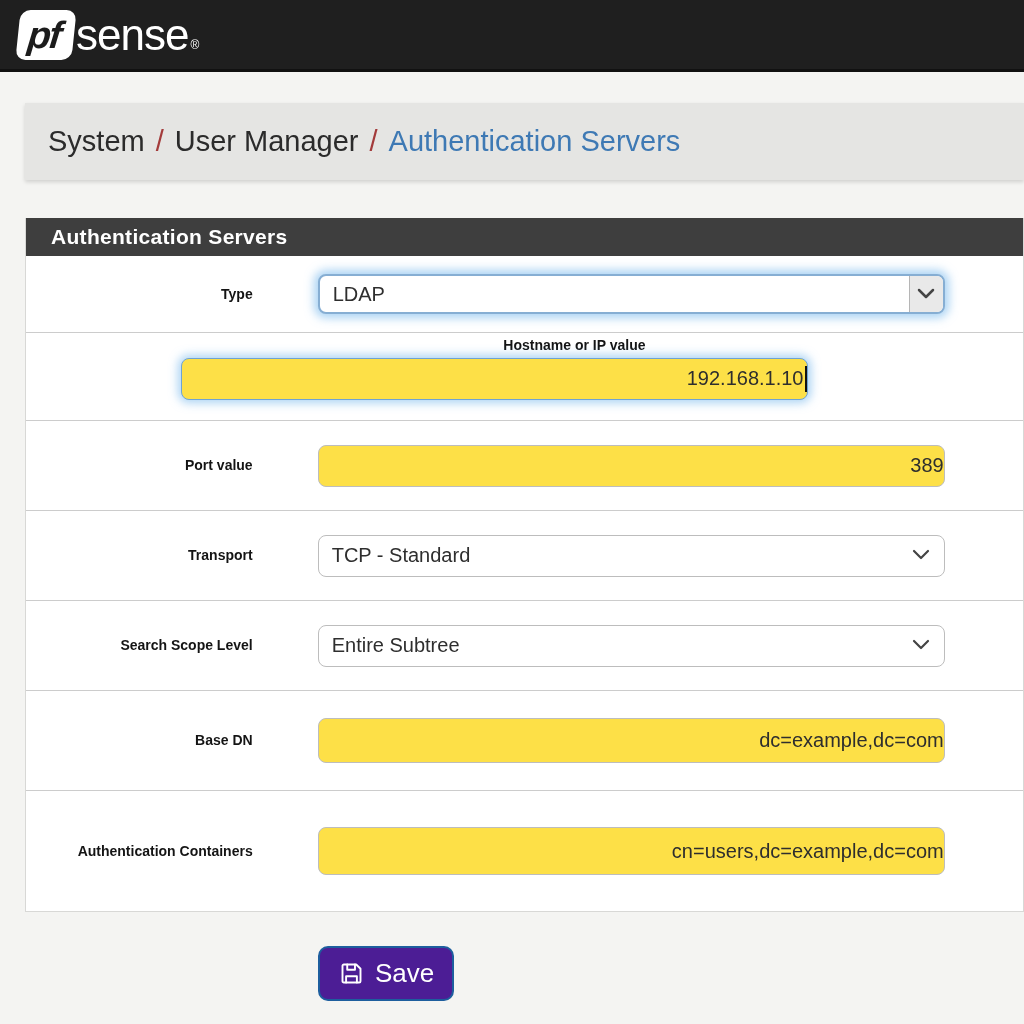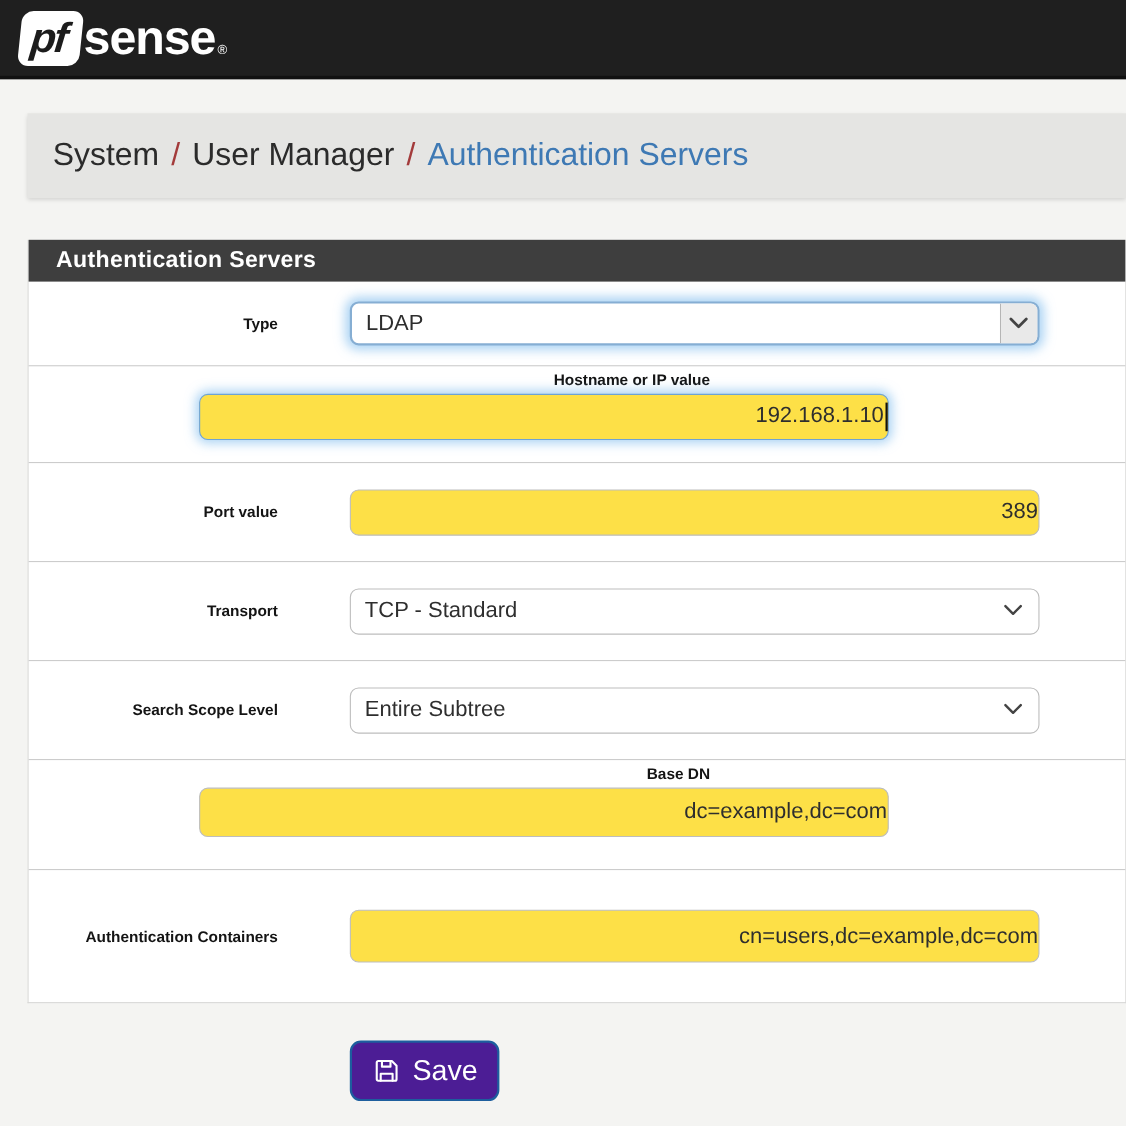--- a/index.html
+++ b/index.html
@@ -26,21 +26,21 @@
     display: flex; align-items: center; justify-content: center;
     transform: skewX(-6deg);
   }
   .logo-tile span {
     font-style: italic; font-weight: bold;
     font-size: 38px; color: #1c1c1c;
     letter-spacing: -2px;
     transform: translateX(-2px);
   }
   .logo-text {
-    color: #fff; font-weight: bold; font-size: 44px;
+    color: #fff; font-weight: normal; font-size: 44px;
     letter-spacing: -1px; margin-left: 2px;
   }
   .logo-reg { color: #fff; font-size: 12px; align-self: flex-end; margin: 0 0 8px 2px; }
 
   
   .breadcrumb-bar {
     margin: 31px 0 0 25px;
     width: 999px; height: 77px;
     background: #e5e5e3;
     box-shadow: 0 2px 4px rgba(0,0,0,0.15);
@@ -217,21 +217,21 @@
     <div class="field-control">
       <div class="selectbox">
         <span>Entire Subtree</span>
         <svg class="chevron" width="18" height="12" viewBox="0 0 18 12">
             <path d="M2 2 L9 9 L16 2" stroke="#444" stroke-width="2.2" fill="none" stroke-linecap="round" stroke-linejoin="round"></path>
           </svg>
       </div>
     </div>
   </div>
 
-  <div class="form-row" style="height:100px;flex-direction:column;">
+  <div class="form-row" style="height:100px;">
     <div class="field-label">Base DN</div>
     <div class="field-control">
       <div class="textbox" style="height:45px;">
         <span>dc=example,dc=com</span>
       </div>
     </div>
   </div>
 
   <div class="form-row" style="height:120px;">
     <div class="field-label">Authentication Containers</div>

